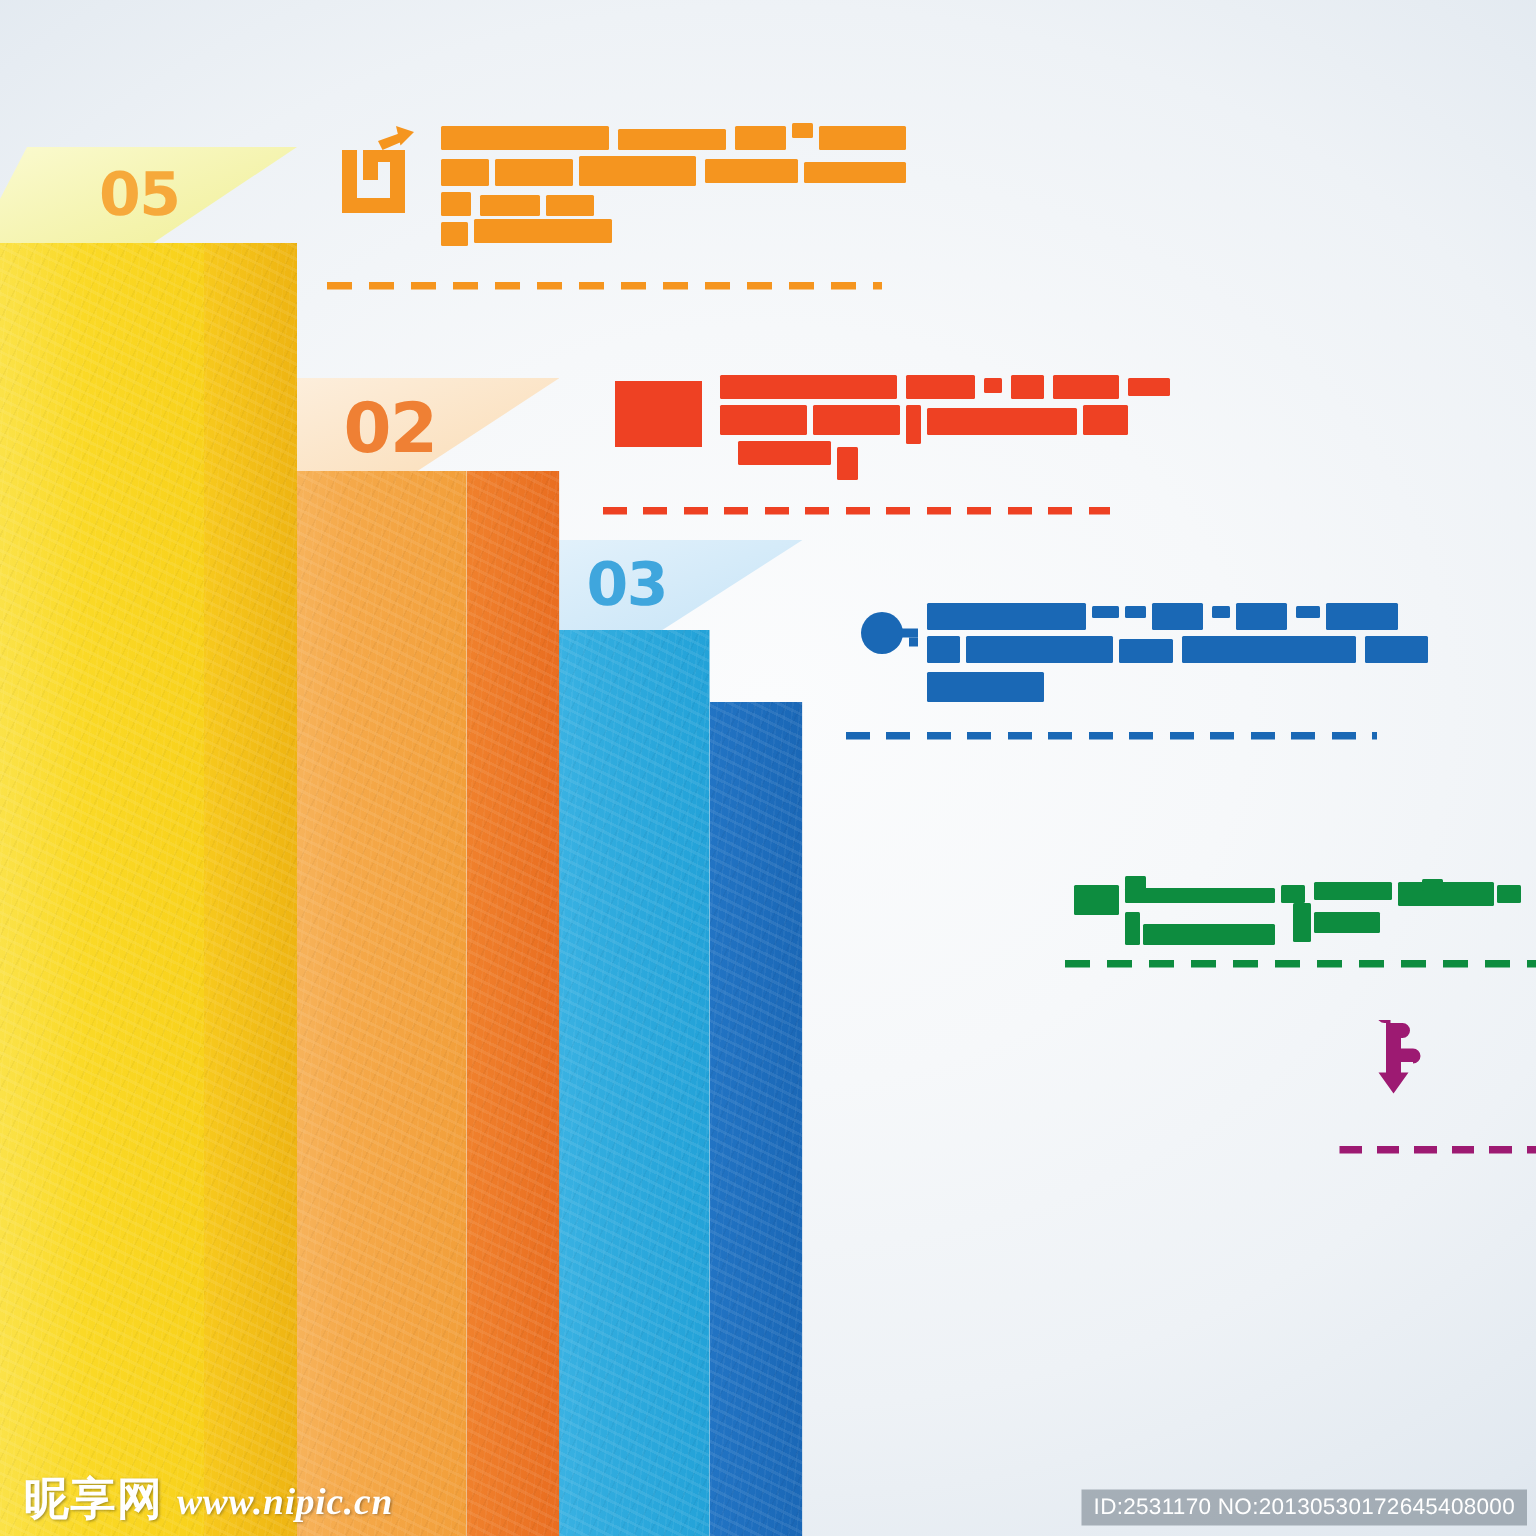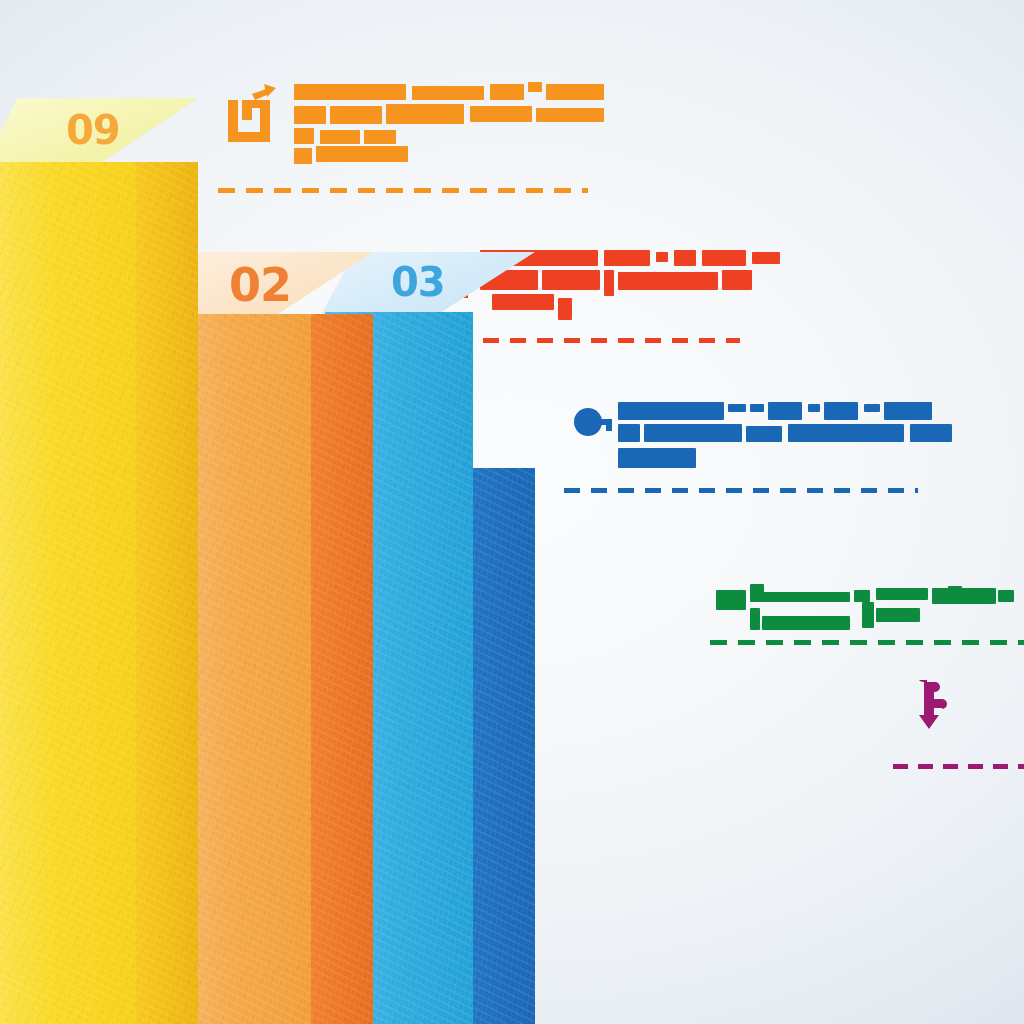--- a/index.html
+++ b/index.html
@@ -251,21 +251,21 @@
       <div class="blk" style="left:22px; top:62px; width:92px;  height:16px; background:#f5951f;"></div>
     </div>
     <div class="dashline" style="left:-10px; top:104px; width:370px;
                 background:repeating-linear-gradient(to right, #f5951f 0 17px, transparent 17px 28px);"></div>
   </div>
 
   <div class="bars">
 
 
 
-    <div class="bar" style="left:325px; width:175px; height:712px; z-index:7;text-align:right;">
+    <div class="bar" style="left:325px; width:175px; height:604px; z-index:7;text-align:right;">
       <div class="top" style="left:-26px; top:-60px; width:236px; height:104px;
                   background:linear-gradient(160deg,#e8f4fc 0%,#cfe8f8 58%,#bfdff5 100%);
                   clip-path: polygon(56px 0%, 100% 0%, 74px 100%, 0% 100%);"></div>
       <div class="front" style="width:148px;
                   background:linear-gradient(to right,#4ebeeb 0%,#32addf 46%,#23a2d8 100%);">
         <div class="texture"></div>
       </div>
       <div class="side" style="left:148px; width:62px; height:556px;
                   background:linear-gradient(to right,#2274c4 0%,#1a67b6 100%);
                   clip-path: polygon(0% 0%, 100% -10%, 100% 100%, 0% 100%);">
@@ -296,20 +296,25 @@
                   clip-path: polygon(56px 0%, 100% 0%, 74px 100%, 0% 100%);"></div>
       <div class="front" style="width:148px;
                   background:linear-gradient(to right,#fbe44f 0%,#fad926 46%,#f8d11b 100%);">
         <div class="texture"></div>
       </div>
       <div class="side" style="left:148px; width:62px; height:862px;
                   background:linear-gradient(to right,#f7c91d 0%,#eeb412 100%);
                   clip-path: polygon(0% 0%, 100% -6%, 100% 100%, 0% 100%);">
         <div class="texture"></div>
       </div>
-      <div class="numlabel" style="left:78px; top:-52px; color:#f6a93b;">09</div>
-    </div>
-
-  </div>
-
-
+      <div class="numlabel" style="left:78px; top:-52px; color:#f6a93b;">05</div>
+    </div>
+
+  </div>
+
+  <div id="wm-left">
+    <span id="wm-cn">昵享网</span>
+    <span id="wm-url">www.nipic.cn</span>
+  </div>
+
+  <div id="wm-id">ID:2531170 NO:20130530172645408000</div>
 
 </div>
 
 </body></html>

